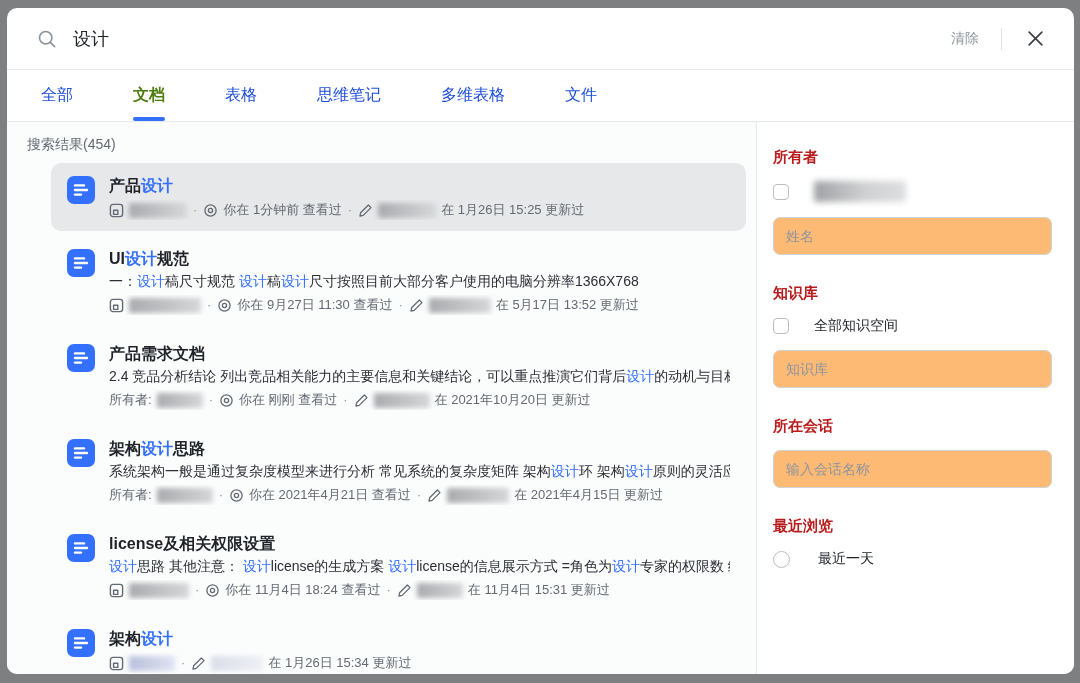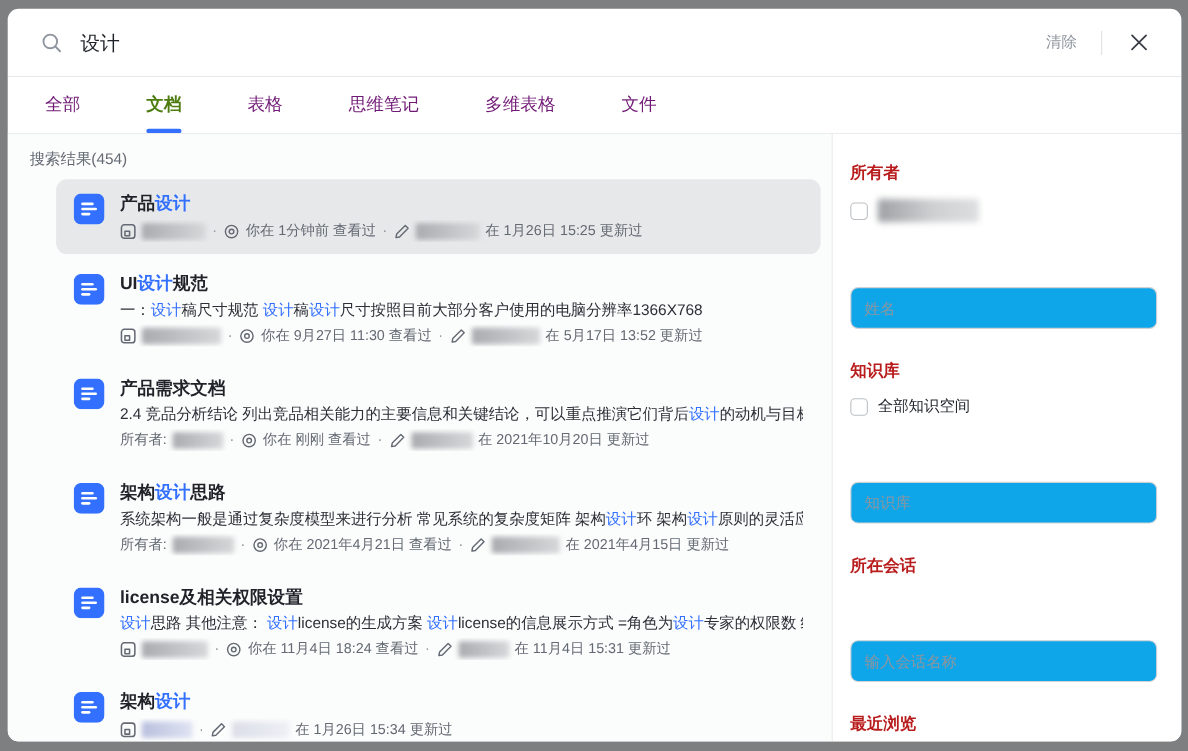--- a/index.html
+++ b/index.html
@@ -31,21 +31,21 @@
     width:26px;height:26px;display:flex;align-items:center;justify-content:center;
     color:#383c43;cursor:pointer;
   }
   .close-btn svg{width:17px;height:17px;}
   
   .tabbar{
     height:52px;flex:0 0 52px;display:flex;align-items:stretch;
     padding:0 0 0 34px;border-bottom:1px solid #e8e9ea;box-sizing:border-box;gap:60px;
   }
   .tab{
-    position:relative;display:flex;align-items:center;font-size:16px;color:#701a75;
+    position:relative;display:flex;align-items:center;font-size:16px;color:#1d4ed8;
     cursor:pointer;white-space:nowrap;
   }
   .tab.active{color:#4d7c0f;font-weight:600;}
   .tab.active::after{
     content:"";position:absolute;left:50%;transform:translateX(-50%);
     bottom:0;width:32px;height:4px;border-radius:3px;background:#3370ff;
   }
   
   .content{flex:1;display:flex;min-height:0;}
   .results{
@@ -77,35 +77,35 @@
   }
   .blur.tint{background:linear-gradient(90deg,#b9c0dd,#dfe3f3);}
   .blur.light{background:linear-gradient(90deg,#dcdee8,#eef0f6);}
   
   .sidebar{
     flex:0 0 318px;width:318px;border-left:1px solid #e8e9ea;background:#ffffff;
     padding:26px 22px 0 16px;box-sizing:border-box;overflow:hidden;
   }
   .f-section{margin-bottom:29px;}
   .f-heading{font-size:15px;font-weight:700;color:#b91c1c;margin:0 0 14px 0;}
-  .f-check{display:flex;align-items:center;gap:9px;margin-bottom:15px;cursor:pointer;}
+  .f-check{display:flex;align-items:center;gap:25px;margin-bottom:15px;cursor:pointer;}
   .cbox{
     width:16px;height:16px;border:1.5px solid #bbbfc4;border-radius:4px;
     background:#fff;box-sizing:border-box;flex:0 0 16px;
   }
   .radio-row{display:flex;align-items:center;gap:28px;margin-bottom:14px;cursor:pointer;}
   .rbox{
     width:17px;height:17px;border:1.5px solid #bbbfc4;border-radius:50%;
     background:#fff;box-sizing:border-box;flex:0 0 17px;
   }
   .f-label{font-size:14px;color:#1f2329;}
   .f-input{
     width:100%;height:38px;border:1px solid #d0d3d6;border-radius:7px;
     font-size:14px;color:#1f2329;padding:0 12px;box-sizing:border-box;outline:none;
-    font-family:inherit;background:#0ea5e9;margin-top:44px;
+    font-family:inherit;background:#fdba74;
   }
   .f-input::placeholder{color:#8f959e;}
   .owner-blur{
     width:92px;height:21px;border-radius:2px;
     background:linear-gradient(90deg,#9fa1a4,#cfd0d2 55%,#dddee0);filter:blur(3px);
   }
 </style>
 </head>
 <body>
 

